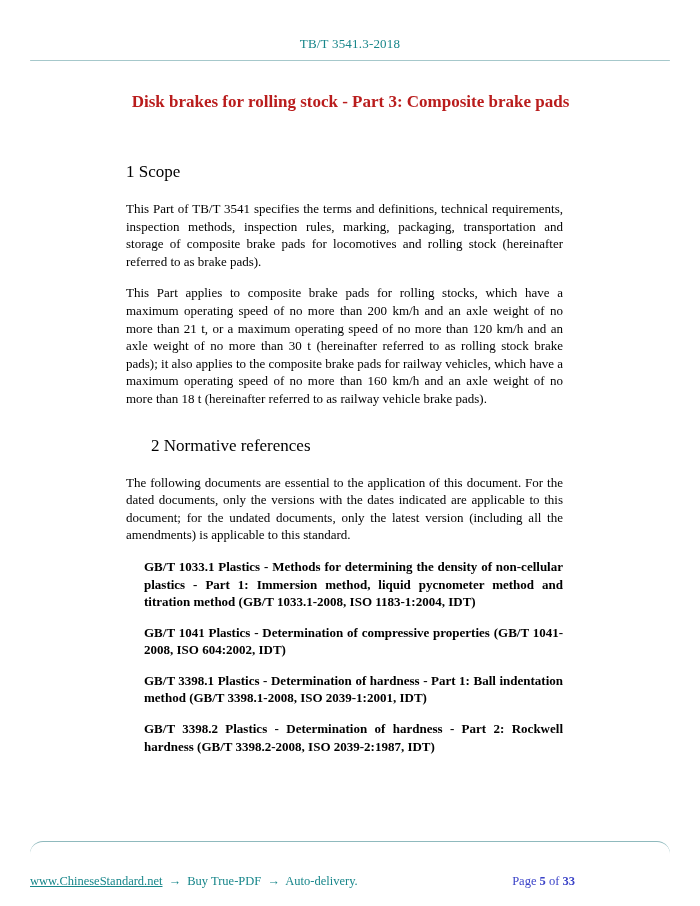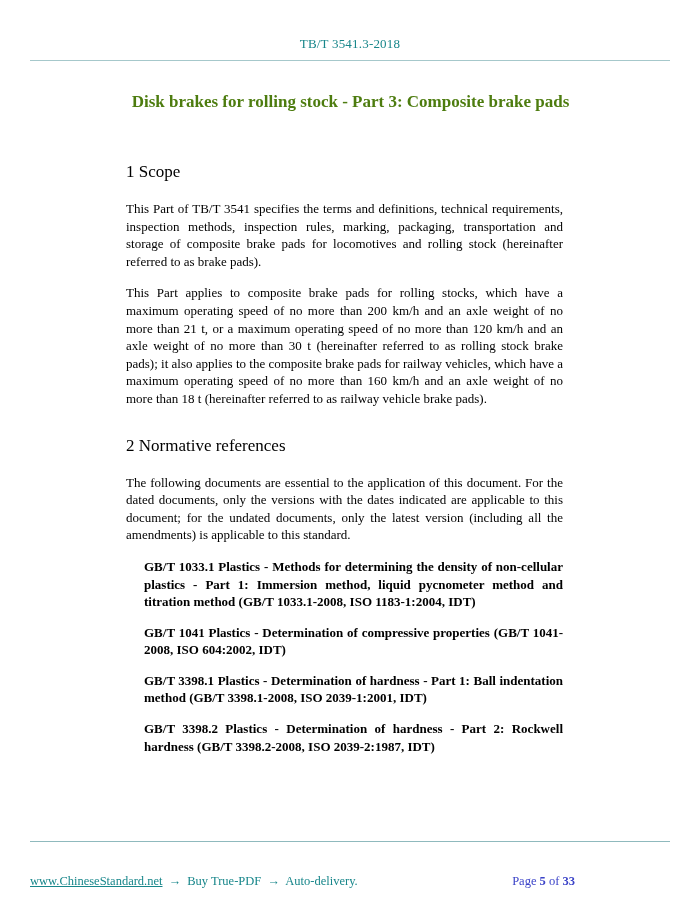--- a/index.html
+++ b/index.html
@@ -1,15 +1,15 @@
 <!DOCTYPE html>
 <html><head>
 <meta charset="utf-8">
 <style>
-  * { box-sizing: border-box; }
+  * { box-sizing: border-box; border-radius: 13px; }
   html, body { margin: 0; padding: 0; background: #ffffff; }
   body { font-family: "Liberation Serif", "DejaVu Serif", serif; }
 
   .page {
     position: relative;
     width: 700px;
     height: 906px;
     margin: 0 auto;
     background: #ffffff;
     overflow: hidden;
@@ -38,31 +38,32 @@
     top: 84px;
     left: 126px;
     right: 125px;
   }
 
   .doc-title {
     margin: 8px 0 0 0;
     font-size: 17px;
     font-weight: bold;
     text-align: center;
-    color: #4d7c0f;
+    color: #b91c1c;
   }
 
   .section-heading {
     margin: 50px 0 18px 0;
     font-size: 17px;
     font-weight: normal;
     color: #000;
   }
   .section-heading.second {
     margin-top: 28px;
+    margin-left: 25px;
   }
 
   p.body-text {
     margin: 0 12px 14px 0;
     font-size: 13px;
     line-height: 17.6px;
     text-align: justify;
     color: #000;
   }
 

